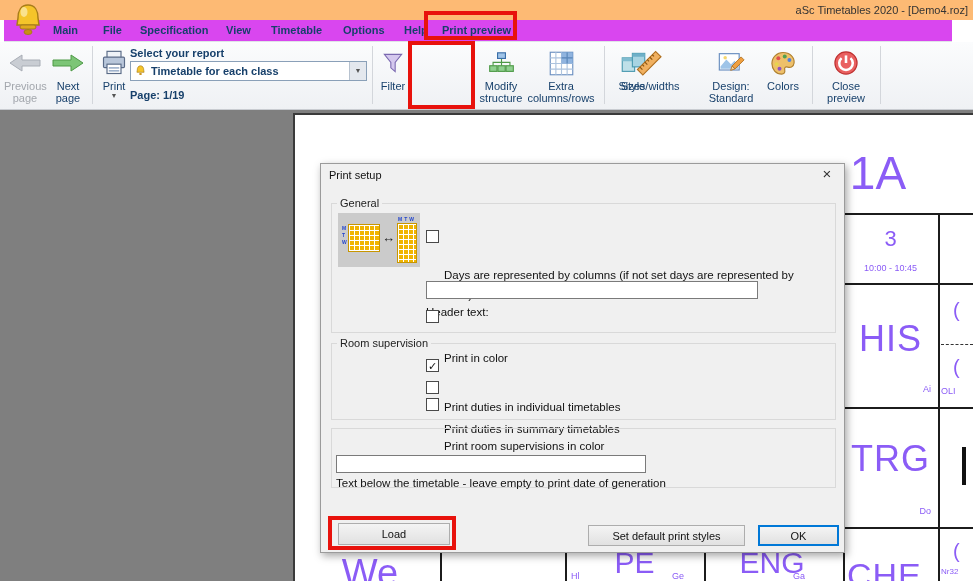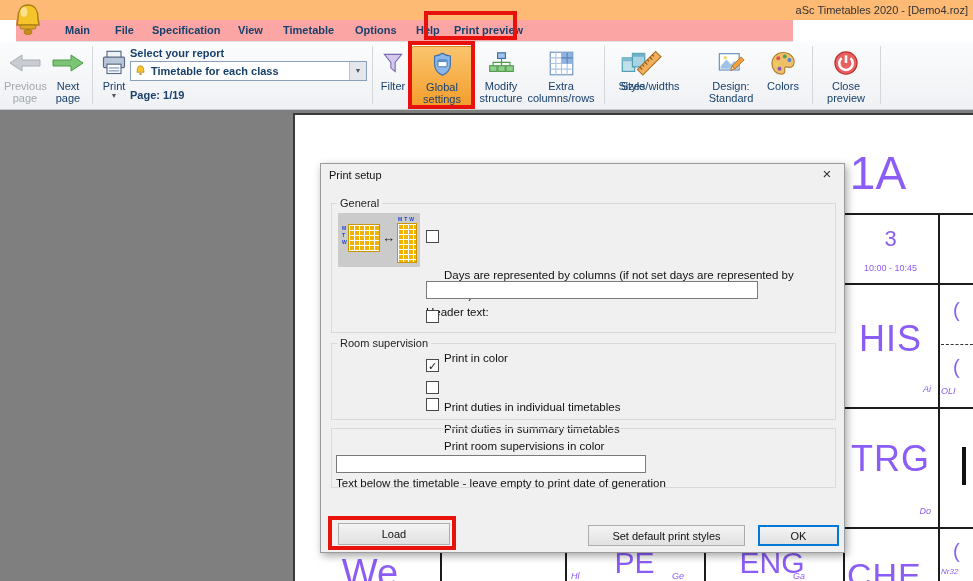--- a/index.html
+++ b/index.html
@@ -6,21 +6,21 @@
     --annotation-red:#e8120c; --highlight-orange:#f7a33a; --menu-navy:#17406b;
     --ok-focus-blue:#0078d7; --workspace-gray:#7f7f7f; --grid-yellow:#f0b400;
   }
   *{margin:0;padding:0;box-sizing:border-box;}
   body{font-family:"Liberation Sans",sans-serif;}
   #stage{position:relative;width:973px;height:581px;background:#fff;overflow:hidden;}
 
   
   .titlebar{position:absolute;left:0;top:0;width:973px;height:20px;background:#fdba74;}
   .win-title{position:absolute;right:5px;top:4px;font-size:11px;color:#333;}
-  .menubar{position:absolute;left:16px;top:20px;width:777px;height:22px;background:#fca5a5;border-bottom:1px solid #e0e3e8;}
+  .menubar{position:absolute;left:4px;top:20px;width:948px;height:22px;background:#d946ef;border-bottom:1px solid #e0e3e8;}
   .mitem{position:absolute;top:4px;font-size:11px;font-weight:600;color:var(--menu-navy);cursor:default;}
   .mitem.main{font-weight:700;}
   .bell-logo{position:absolute;left:8px;top:1px;z-index:5;}
 
   
   .ribbon{position:absolute;left:0;top:42px;width:973px;height:68px;background:linear-gradient(#fbfcfd,#eff1f4);border-bottom:1px solid #c9ccd1;}
   .sep{position:absolute;top:4px;width:1px;height:58px;background:#d3d6db;}
   .tbtn{position:absolute;top:4px;display:flex;flex-direction:column;align-items:center;}
   .ticon{height:34px;display:flex;align-items:center;justify-content:center;}
   .tlabel{font-size:11px;line-height:12px;text-align:center;color:var(--menu-navy);}
@@ -33,21 +33,21 @@
   .report-dd{width:17px;height:18px;background:#e4e8ee;border-left:1px solid #b7c2cf;display:flex;align-items:center;justify-content:center;}
   .page-info{position:absolute;left:130px;top:47px;font-size:11px;font-weight:700;color:var(--menu-navy);}
 
   
   .workspace{position:absolute;left:0;top:110px;width:973px;height:471px;background:var(--workspace-gray);}
   .page{position:absolute;left:293px;top:3px;width:700px;height:468px;background:#fff;border-top:2px solid #3a3a3a;border-left:2px solid #3a3a3a;}
   .hl{position:absolute;height:2px;background:#1c1c1c;}
   .vl{position:absolute;width:2px;background:#1c1c1c;}
   .ptxt{position:absolute;color:#8b5cf6;white-space:nowrap;}
   .subj{font-size:36px;letter-spacing:1px;}
-  .tch{font-size:9px;font-style:italic;}
+  .tch{font-size:9px;}
   .dash{position:absolute;border-top:1px dashed #333;}
   .pbar{position:absolute;width:4px;height:38px;background:#111;}
 
   
   .dialog{position:absolute;left:320px;top:163px;width:525px;height:390px;background:#f0f0f0;border:1px solid #9b9b9b;box-shadow:2px 3px 8px rgba(0,0,0,.35);z-index:20;}
   .dlg-title{position:absolute;left:8px;top:5px;font-size:11px;color:#111;}
   .dlg-x{position:absolute;right:6px;top:1px;width:22px;height:20px;text-align:center;font-size:15px;color:#333;cursor:default;}
   .group{position:absolute;border:1px solid #d9d9d9;}
   .group-label{position:absolute;font-size:11px;color:#222;background:#f0f0f0;padding:0 3px;z-index:2;}
   .cb{position:absolute;width:13px;height:13px;border:1px solid #494949;background:#fff;font-size:11px;line-height:12px;text-align:center;color:#111;}
@@ -144,30 +144,20 @@
 
     <div class="tbtn" style="left:376px;width:34px">
       <div class="ticon">
         <svg width="26" height="26" viewBox="0 0 24 24">
             <path d="M4 4 H20 L14 11.5 V20 L10 16.5 V11.5 Z" fill="#d4c8ee" stroke="#7a68b0"></path>
           </svg>
       </div>
       <div class="tlabel">Filter</div>
     </div>
 
-    <div class="tbtn orange" style="left:411px;width:62px;height:62px">
-      <div class="ticon">
-        <svg width="27" height="27" viewBox="0 0 24 24">
-          <path d="M12 2 C15 4.2 19 4.5 19 4.5 V12 C19 17 15.5 20 12 21.5 C8.5 20 5 17 5 12 V4.5 C5 4.5 9 4.2 12 2 Z" fill="#8ab6e8" stroke="#3a6ea8"></path>
-          <rect x="8" y="8" width="8" height="6" rx="0.5" fill="#fff" stroke="#3a6ea8" stroke-width="0.8"></rect>
-          <rect x="8" y="8" width="8" height="1.8" fill="#5b8fc9"></rect>
-        </svg>
-      </div>
-      <div class="tlabel" style="width:52px">Global settings</div>
-    </div>
 
     <div class="tbtn" style="left:524px;width:74px">
       <div class="ticon">
         <svg width="27" height="27" viewBox="0 0 24 24">
           <rect x="2" y="2" width="20" height="20" fill="#fff" stroke="#6a8fc0"></rect>
           <path d="M2 7 H22 M2 12 H22 M2 17 H22 M7 2 V22 M12 2 V22 M17 2 V22" stroke="#aec4de" fill="none"></path>
           <rect x="12" y="2" width="10" height="10" fill="#7da7d9" opacity="0.85"></rect>
           <path d="M12 7 H22 M17 2 V12" stroke="#5b87b9"></path>
         </svg>
       </div>

